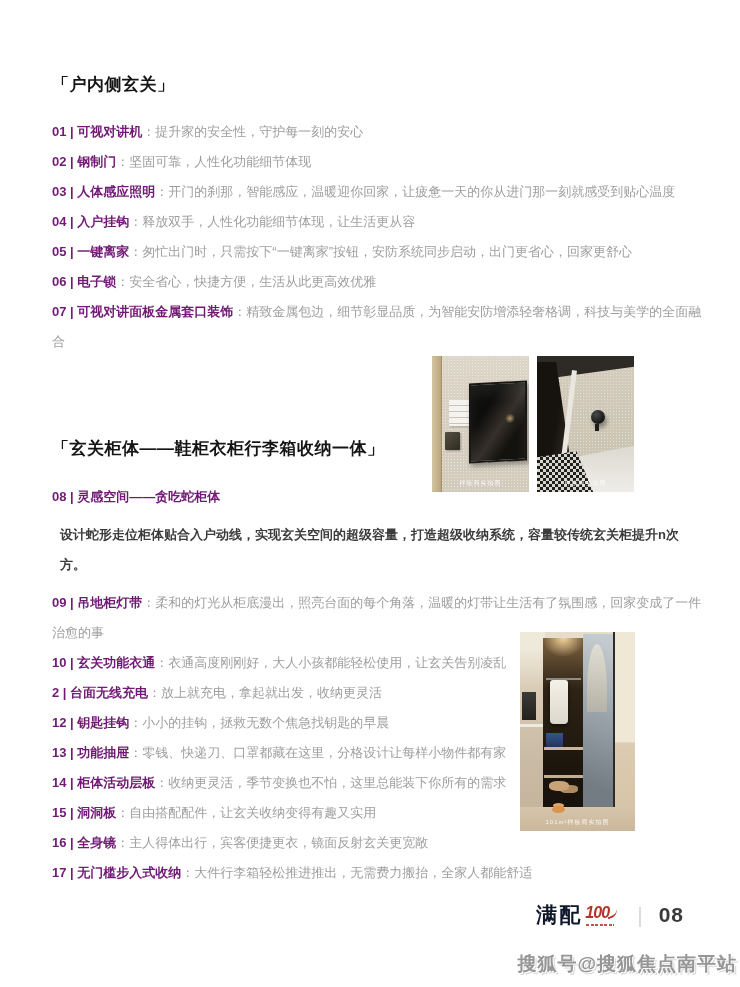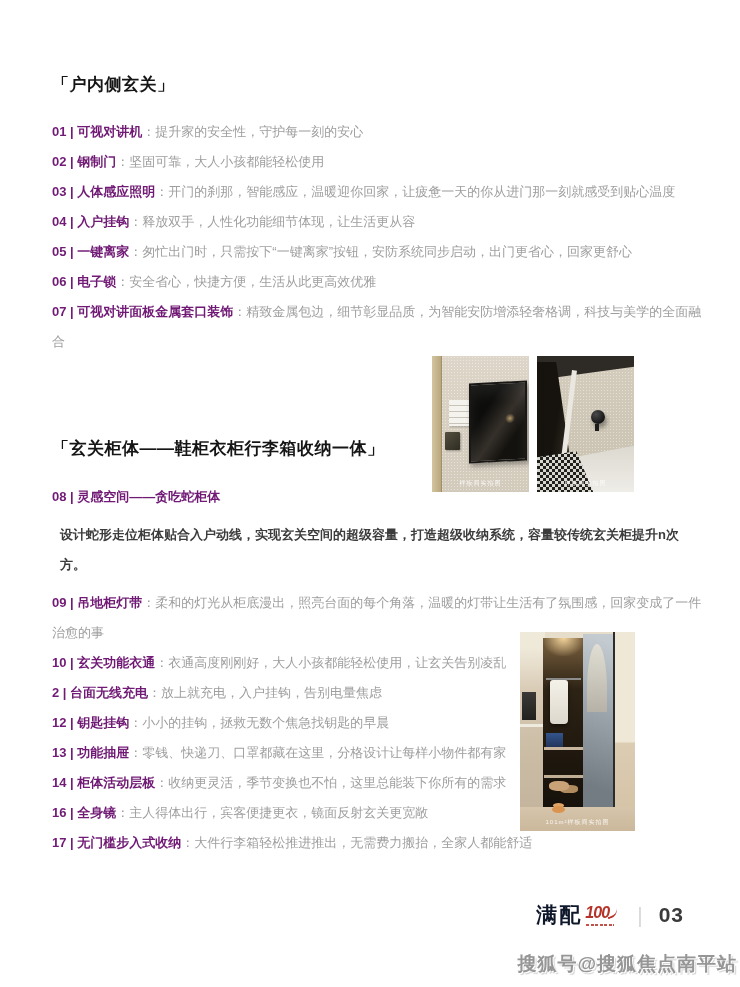--- a/index.html
+++ b/index.html
@@ -121,42 +121,43 @@
 <body>
 
 <div class="page">
 
   <div class="content">
 
     <h2 class="sec-title sec1-title">「户内侧玄关」</h2>
 
     <div class="items">
       <div class="item"><span class="ilabel">01 | 可视对讲机</span><span class="idesc">：提升家的安全性，守护每一刻的安心</span></div>
-      <div class="item"><span class="ilabel">02 | 钢制门</span><span class="idesc">：坚固可靠，大人小孩都能轻松使用</span></div>
+      <div class="item"><span class="ilabel">02 | 钢制门</span><span class="idesc">：坚固可靠，人性化功能细节体现</span></div>
       <div class="item"><span class="ilabel">03 | 人体感应照明</span><span class="idesc">：开门的刹那，智能感应，温暖迎你回家，让疲惫一天的你从进门那一刻就感受到贴心温度</span></div>
       <div class="item"><span class="ilabel">04 | 入户挂钩</span><span class="idesc">：释放双手，人性化功能细节体现，让生活更从容</span></div>
       <div class="item"><span class="ilabel">05 | 一键离家</span><span class="idesc">：匆忙出门时，只需按下“一键离家”按钮，安防系统同步启动，出门更省心，回家更舒心</span></div>
       <div class="item"><span class="ilabel">06 | 电子锁</span><span class="idesc">：安全省心，快捷方便，生活从此更高效优雅</span></div>
       <div class="item"><span class="ilabel">07 | 可视对讲面板金属套口装饰</span><span class="idesc">：精致金属包边，细节彰显品质，为智能安防增添轻奢格调，科技与美学的全面融合</span></div>
     </div>
 
     <h2 class="sec-title sec2-title">「玄关柜体——鞋柜衣柜行李箱收纳一体」</h2>
 
     <div class="items lead-item">
       <div class="item"><span class="ilabel">08 | 灵感空间——贪吃蛇柜体</span></div>
       <p class="paragraph">设计蛇形走位柜体贴合入户动线，实现玄关空间的超级容量，打造超级收纳系统，容量较传统玄关柜提升n次方。</p>
     </div>
 
     <div class="items" style="margin-top:0;">
       <div class="item"><span class="ilabel">09 | 吊地柜灯带</span><span class="idesc">：柔和的灯光从柜底漫出，照亮台面的每个角落，温暖的灯带让生活有了氛围感，回家变成了一件治愈的事</span></div>
       <div class="item"><span class="ilabel">10 | 玄关功能衣通</span><span class="idesc">：衣通高度刚刚好，大人小孩都能轻松使用，让玄关告别凌乱</span></div>
-      <div class="item"><span class="ilabel">2 | 台面无线充电</span><span class="idesc">：放上就充电，入户挂钩，告别电量焦虑</span></div>
+      <div class="item"><span class="ilabel">2 | 台面无线充电</span><span class="idesc">：放上就充电，拿起就出发，收纳更灵活</span></div>
       <div class="item"><span class="ilabel">12 | 钥匙挂钩</span><span class="idesc">：小小的挂钩，拯救无数个焦急找钥匙的早晨</span></div>
       <div class="item"><span class="ilabel">13 | 功能抽屉</span><span class="idesc">：零钱、快递刀、口罩都藏在这里，分格设计让每样小物件都有家</span></div>
       <div class="item"><span class="ilabel">14 | 柜体活动层板</span><span class="idesc">：收纳更灵活，季节变换也不怕，这里总能装下你所有的需求</span></div>
+      <div class="item"><span class="ilabel">15 | 洞洞板</span><span class="idesc">：自由搭配配件，让玄关收纳变得有趣又实用</span></div>
       <div class="item"><span class="ilabel">16 | 全身镜</span><span class="idesc">：主人得体出行，宾客便捷更衣，镜面反射玄关更宽敞</span></div>
       <div class="item"><span class="ilabel">17 | 无门槛步入式收纳</span><span class="idesc">：大件行李箱轻松推进推出，无需费力搬抬，全家人都能舒适</span></div>
     </div>
 
   </div>
 
   <div class="photo photo-a">
     <div class="pa-wood"></div>
     <div class="pa-card"></div>
     <div class="pa-box"></div>
@@ -198,18 +199,18 @@
     <span class="photo-caption">101m²样板间实拍图</span>
   </div>
 
   <div class="footer">
     <span class="brand">满配</span>
     <span class="logo-100">
       <span class="logo-100-text">100</span><span class="logo-swoosh"></span>
       <span class="logo-sub"></span>
     </span>
     <span class="footer-divider">｜</span>
-    <span class="page-number">03</span>
+    <span class="page-number">08</span>
   </div>
 
   <div class="watermark">搜狐号@搜狐焦点南平站</div>
 
 </div>
 
 </body></html>

